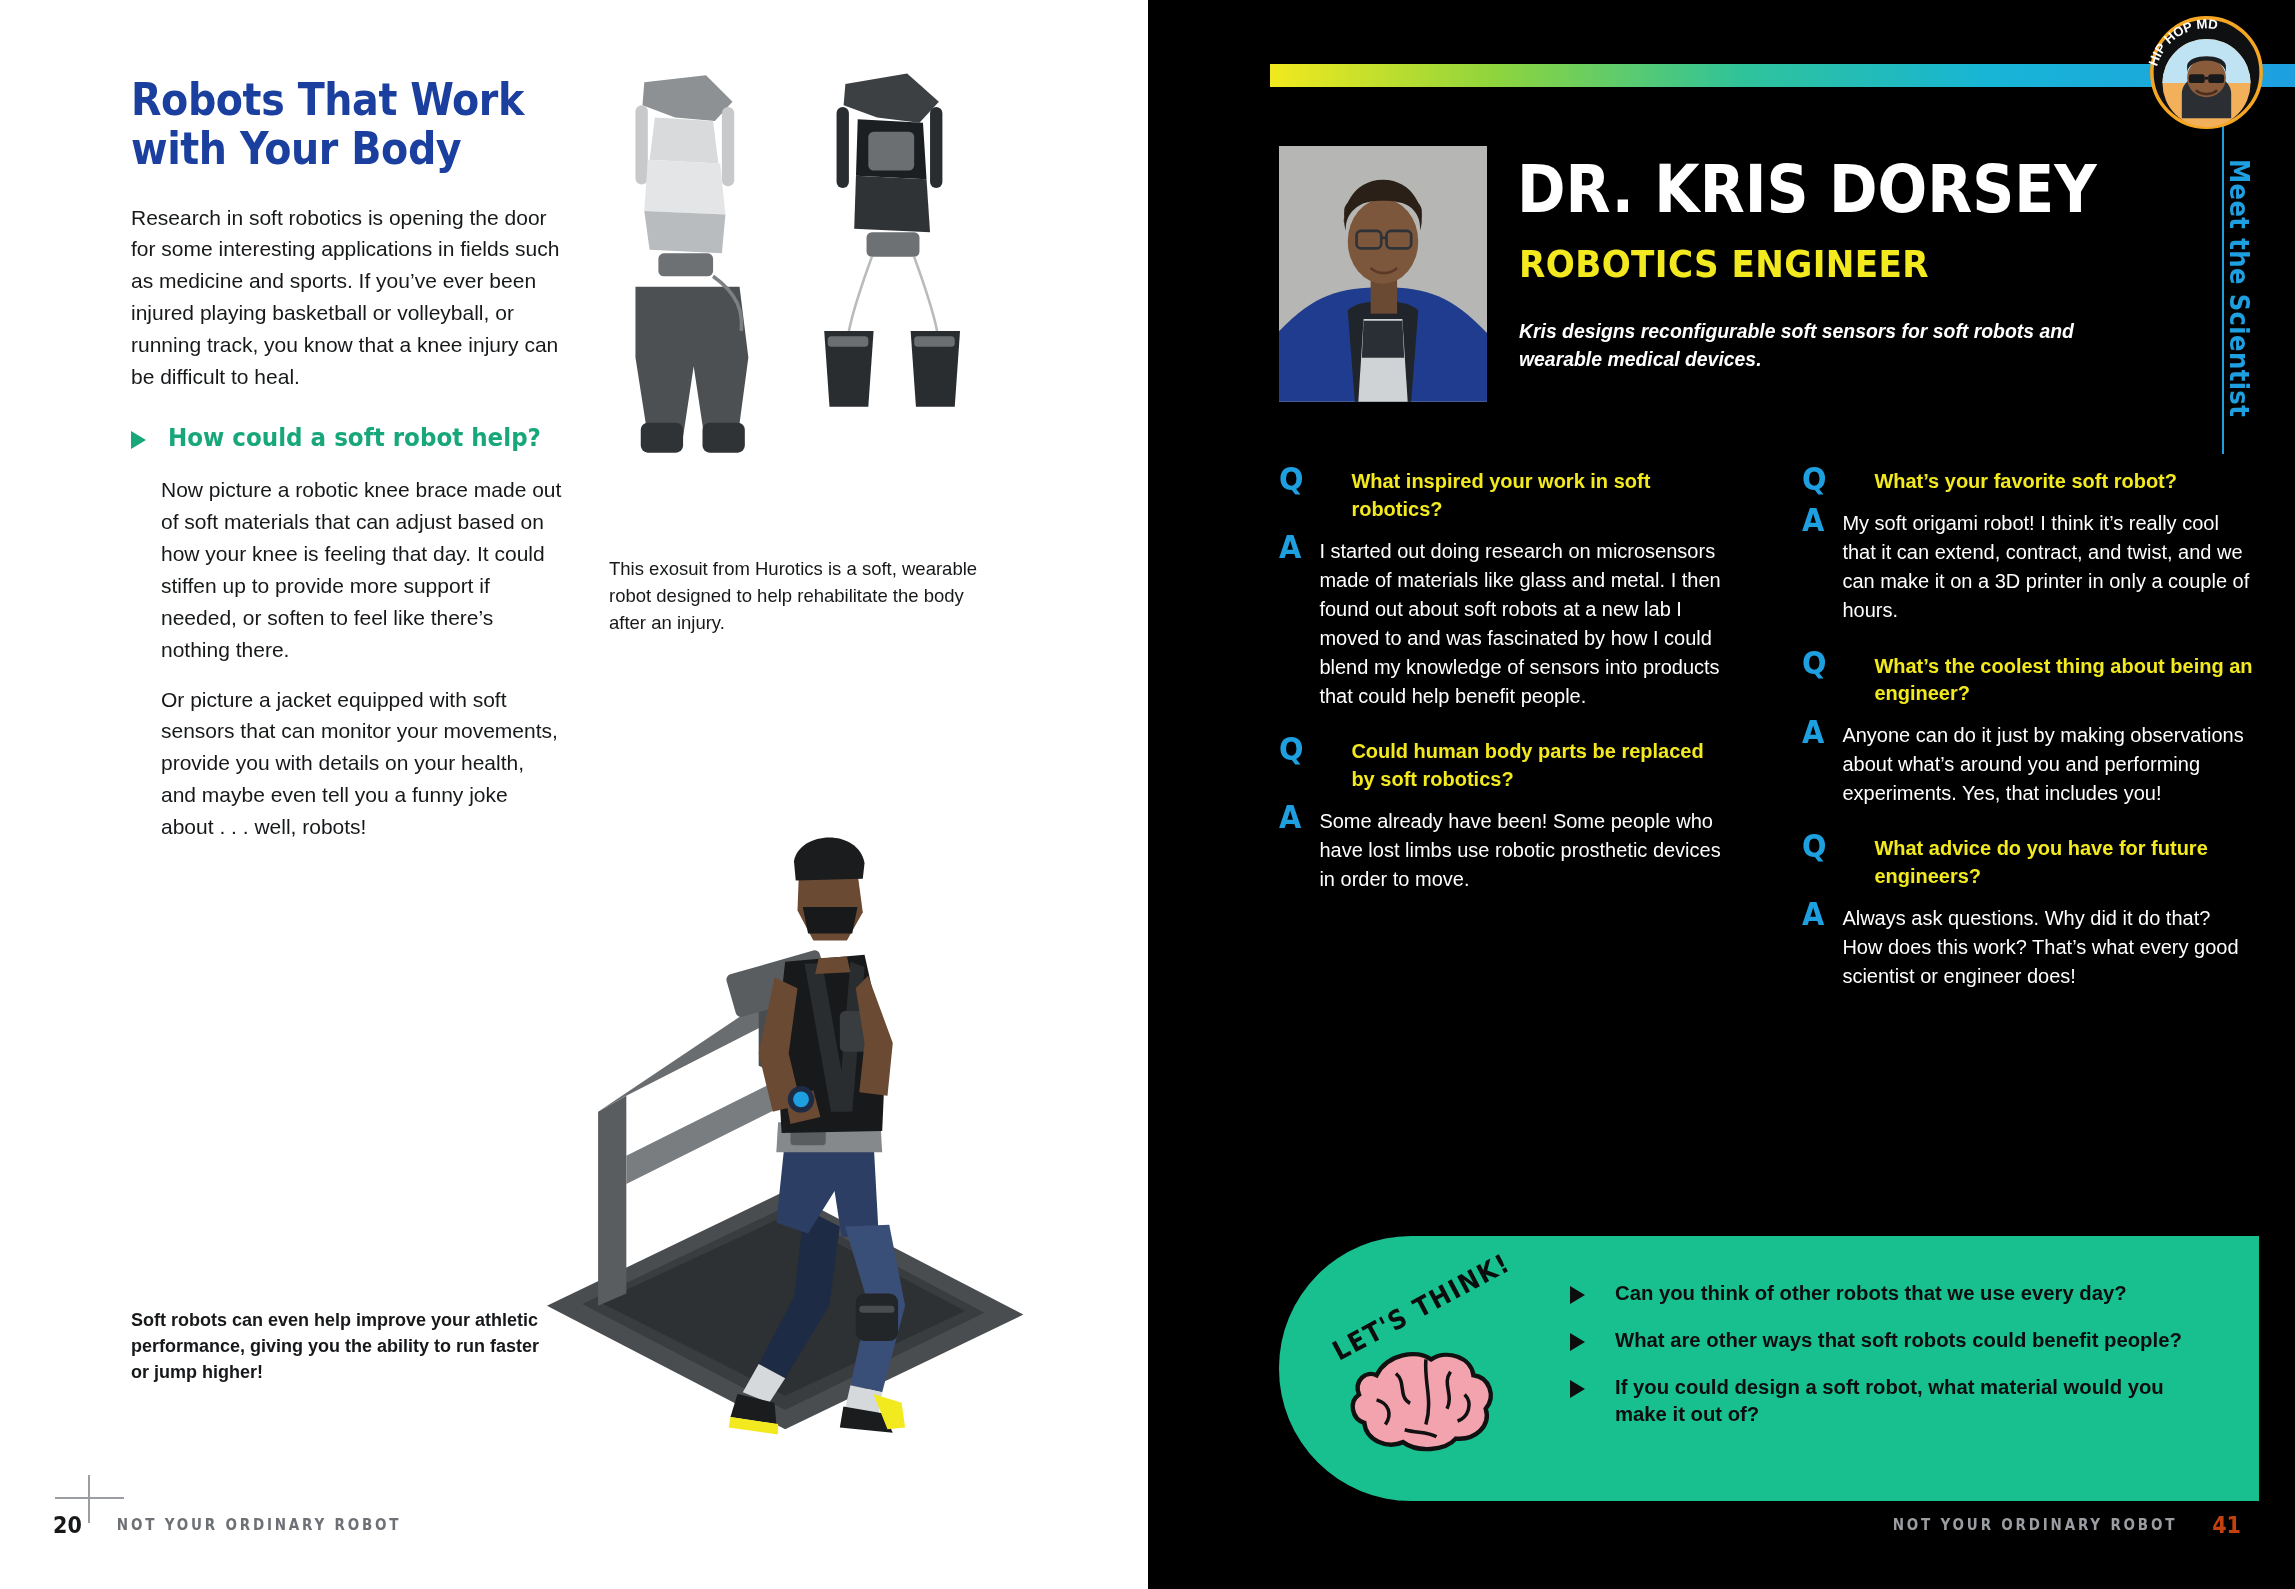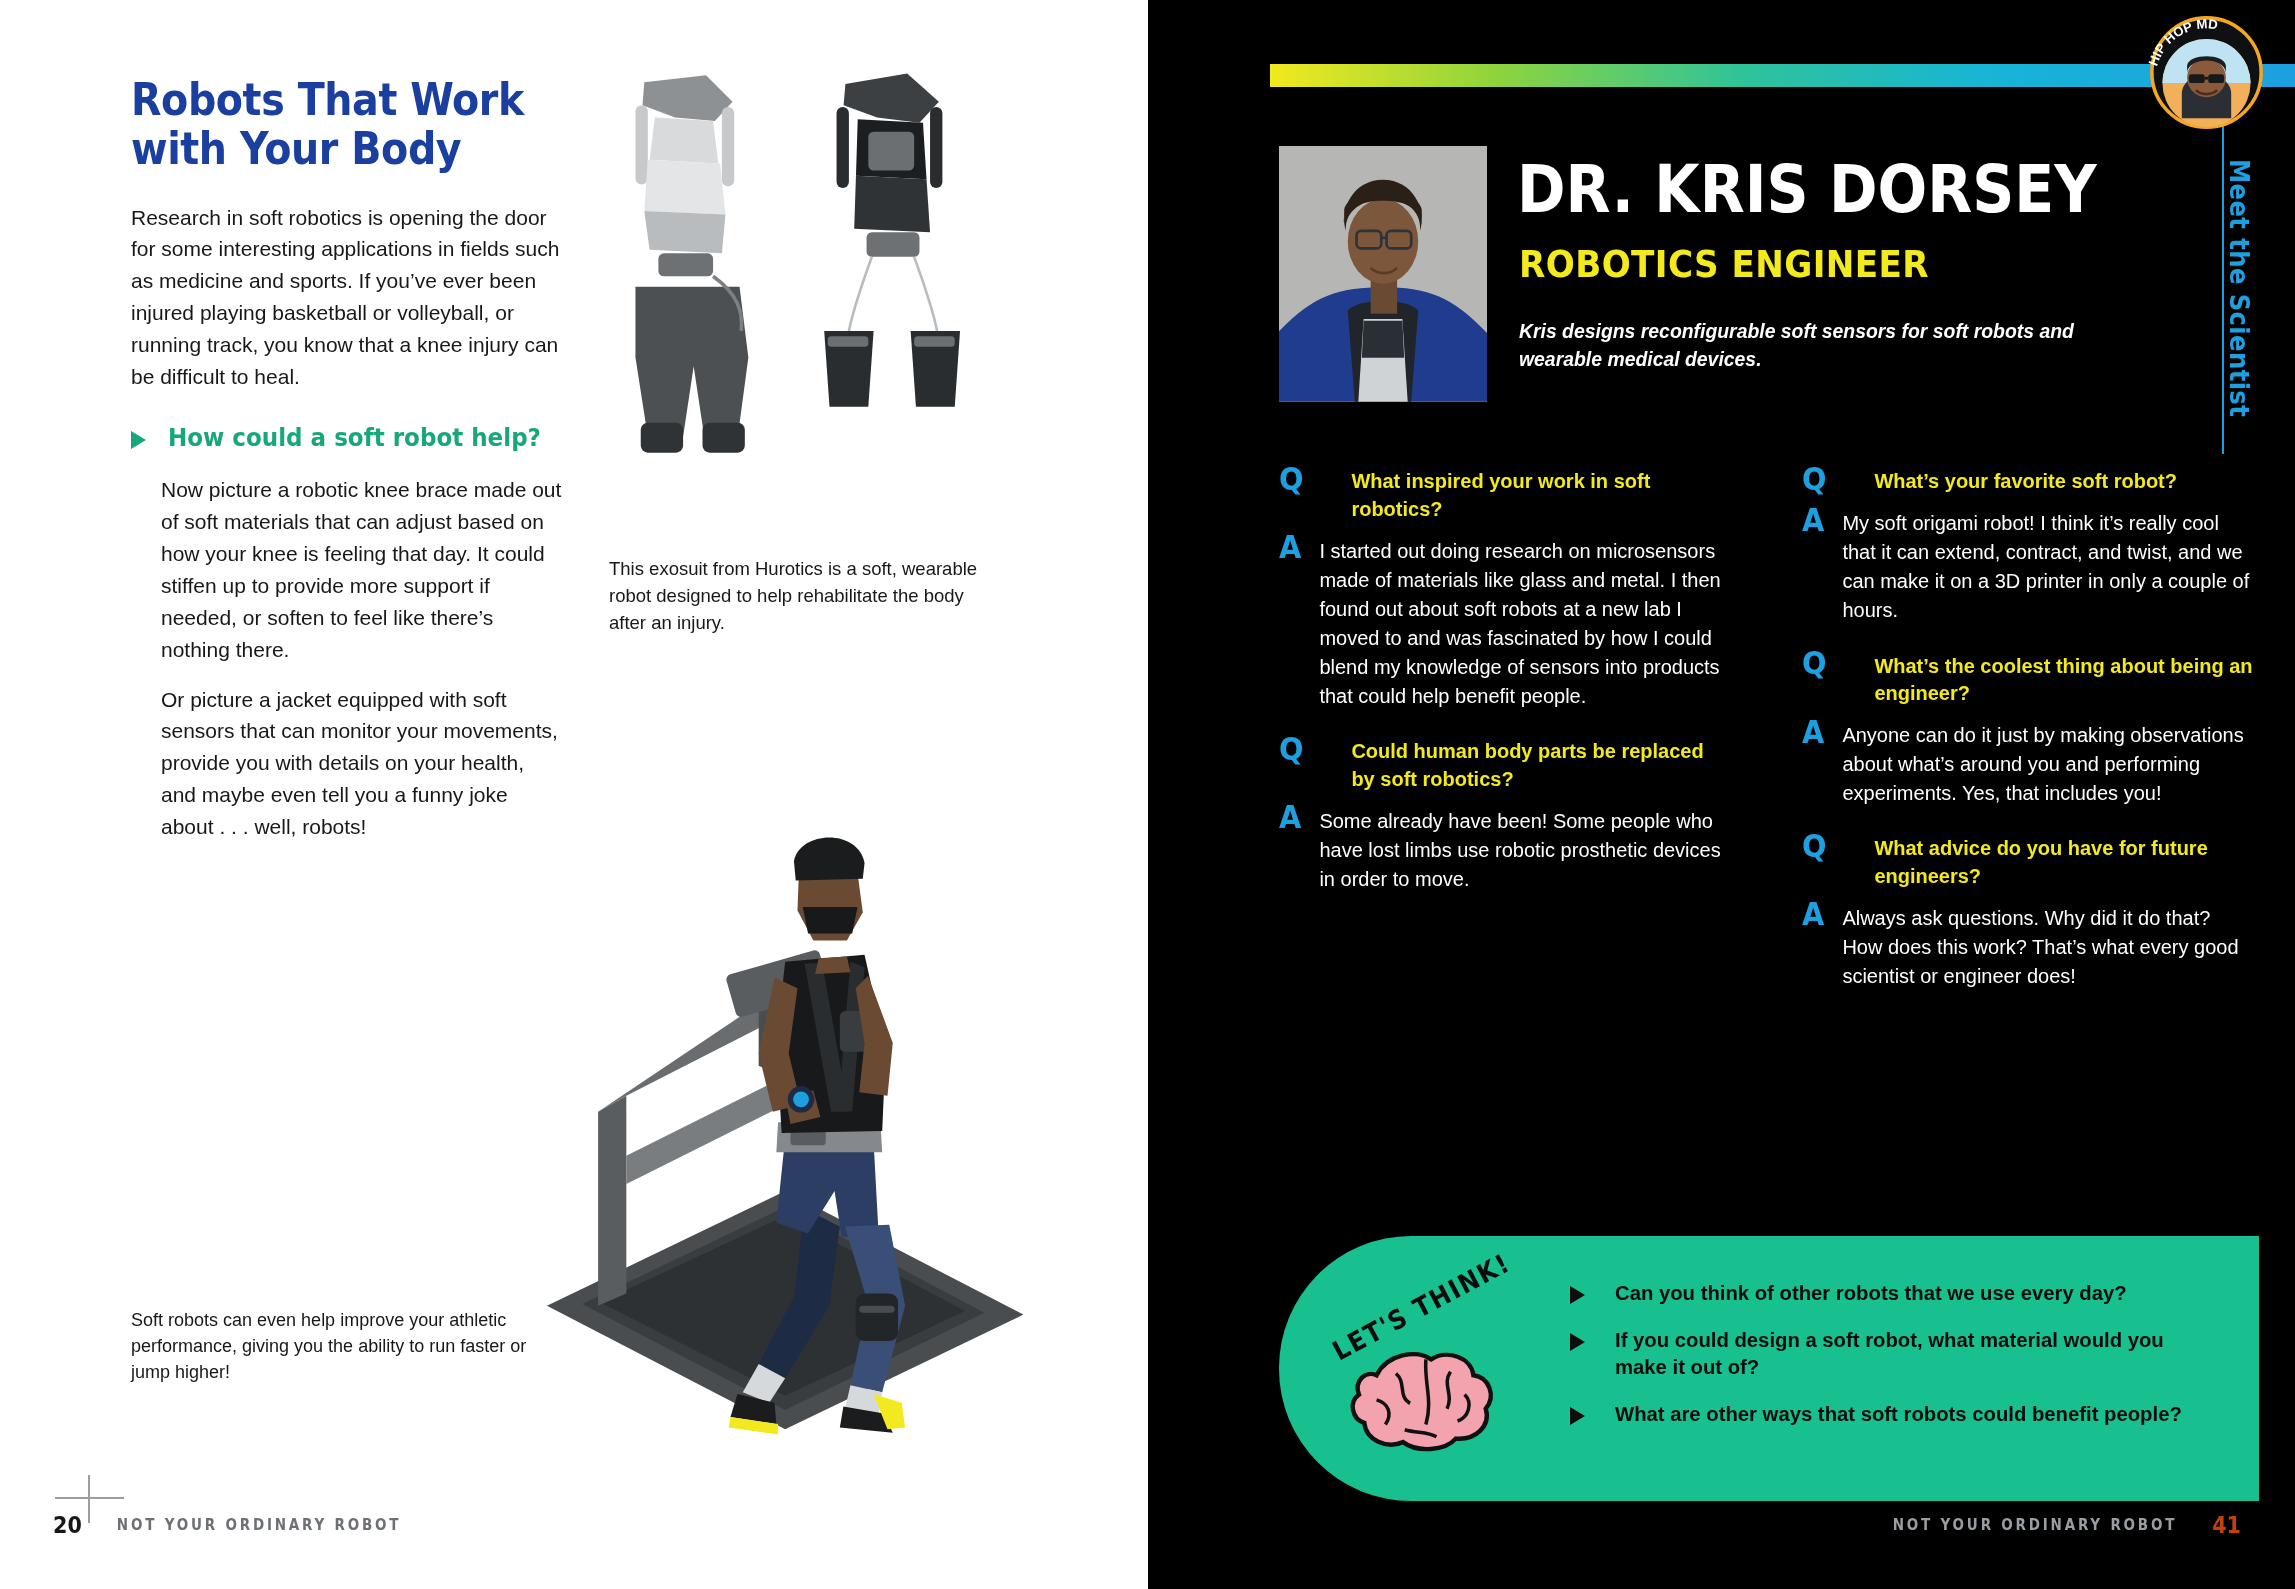--- a/index.html
+++ b/index.html
@@ -58,21 +58,21 @@
   }
   .indented { padding-left: 30px; }
   .indented p.body { margin-bottom: 17.7px; }
 
   .closing {
     position: absolute;
     left: 131px; top: 1307px;
     width: 415px;
     font-size: 18px;
     line-height: 1.45;
-    font-weight: 400;
+    font-weight: 700;
     color: #16181a;
   }
 
   
   .art-exosuit {
     position: absolute;
     left: 609px; top: 66px;
     width: 441px; height: 477px;
   }
   .caption-exosuit {
@@ -514,25 +514,25 @@
         </svg>
       </div>
 
       <div class="think-list">
         <div class="think-item">
           <div class="tri-dark"></div>
           <div class="think-item-text">Can you think of other robots that we use every day?</div>
         </div>
         <div class="think-item">
           <div class="tri-dark"></div>
-          <div class="think-item-text">If you could design a soft robot, what material would you make it out of?</div>
+          <div class="think-item-text">What are other ways that soft robots could benefit people?</div>
         </div>
         <div class="think-item">
           <div class="tri-dark"></div>
-          <div class="think-item-text">What are other ways that soft robots could benefit people?</div>
+          <div class="think-item-text">If you could design a soft robot, what material would you make it out of?</div>
         </div>
       </div>
     </div>
 
     <div class="footer-right">
       <span class="runhead-r">NOT YOUR ORDINARY ROBOT</span>
       <span class="folio-r">41</span>
     </div>
   </div>
 

